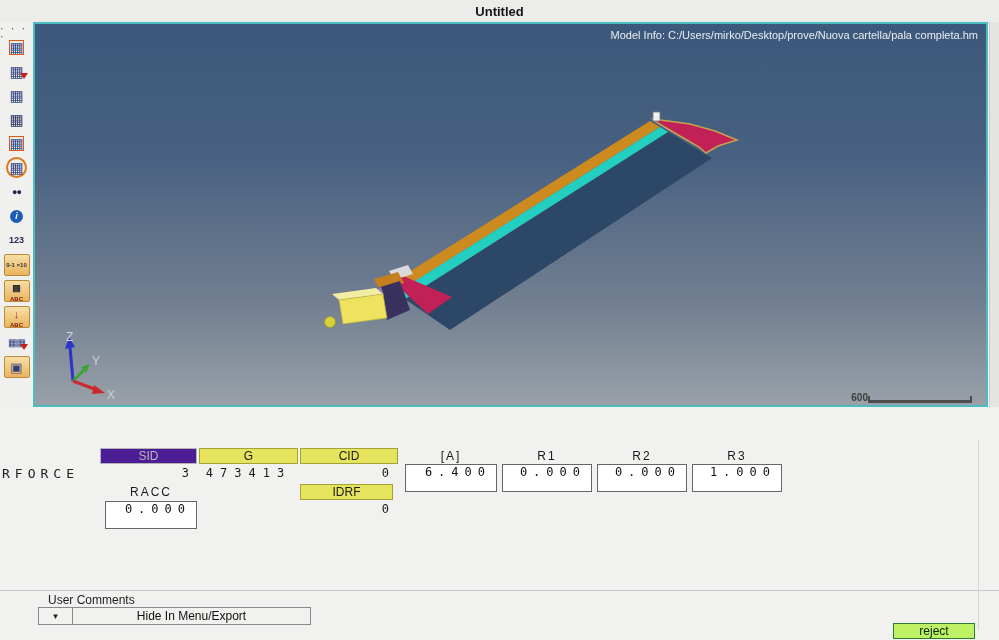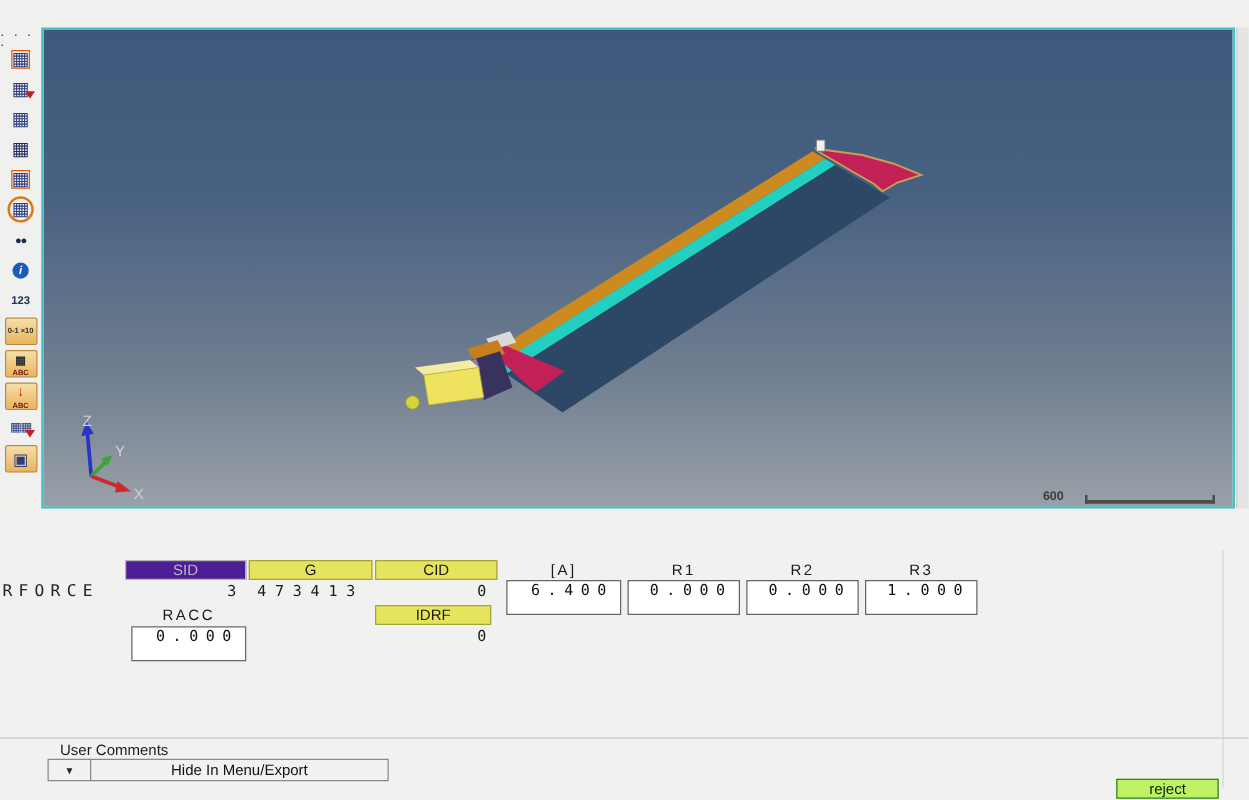--- a/index.html
+++ b/index.html
@@ -34,21 +34,21 @@
   .tb-item.arrow .g { color:#c42020; font-size:11px; }
 
   
   .viewport { position:absolute; left:33px; top:22px; width:955px; height:385px;
               border:2px solid #49bdbf;
               background:linear-gradient(180deg,#3c587a 0%, #486181 35%, #707e90 72%, #99a0a8 100%); }
   .scene { position:absolute; left:0; top:0; width:951px; height:381px; }
   .model-info { position:absolute; top:5px; right:8px; font-size:11px; color:#e8edf4; }
   .triad { position:absolute; left:10px; bottom:4px; width:80px; height:72px; }
   .triad text { fill:#cfd3d8; font-size:12px; font-family:"Liberation Sans",sans-serif; }
-  .scalebar { position:absolute; right:14px; bottom:2px; display:flex; align-items:flex-end; gap:17px; }
+  .scalebar { position:absolute; right:14px; bottom:2px; display:flex; align-items:flex-end; gap:0; }
   .scale-label { font-size:10px; font-weight:bold; color:#3c3c3c; line-height:10px; }
   .scale-bracket { width:104px; height:7px; border-left:2px solid #4c4c4c;
                    border-right:2px solid #4c4c4c; border-bottom:3px solid #4c4c4c; }
   .right-strip { position:absolute; left:989px; top:22px; width:10px; height:385px;
                  background:#e4e4e2; border-left:1px solid #cfcfcf; }
 
   
   .card-panel { position:absolute; left:0; top:407px; width:999px; height:233px; background:#f1f1ef; }
   .panel-header { position:absolute; left:0; top:0; width:999px; height:31px; background:#fdfdfd;
                   border-top:1px solid #d8d8d6; border-bottom:1px solid #ececea;
@@ -82,20 +82,23 @@
                border:1px solid #2e7d32; font-size:12px; color:#0c240c;
                display:flex; align-items:center; justify-content:center;margin-top:32px; }
   .reject-btn { top:184px; }
   .default-btn { top:201px;font-style:italic; }
 </style>
 </head>
 <body>
 
 <div class="screen">
 
+  <div class="titlebar">
+    <span>Untitled</span>
+  </div>
 
   <div class="toolbar">
     <div class="tb-handle">· · · ·</div>
     <div class="tb-item framed">
         <span class="g">▦</span>
       </div>
     <div class="tb-item redmark">
         <span class="g">▦</span>
       </div>
     <div class="tb-item">
@@ -160,20 +163,21 @@
       <polygon points="342,264 365,257 375,286 352,296" fill="#39325e"></polygon>
 
       <polygon points="335,267 346,263 349,271 338,275" fill="#8d80b0"></polygon>
 
       <polygon points="297,270 341,264 348,270 304,276" fill="#f3eda4"></polygon>
       <polygon points="304,276 348,270 352,294 308,300" stroke="#b7a93c" stroke-width="0.6" fill="#efe25f"></polygon>
 
       <circle cx="295" cy="298" r="5.5" stroke="#9a9426" stroke-width="0.8" fill="#d6d23e"></circle>
     </svg>
 
+    <div class="model-info">Model Info: C:/Users/mirko/Desktop/prove/Nuova cartella/pala completa.hm</div>
 
     <svg class="triad" viewBox="0 0 80 72">
       <line x1="28" y1="52" x2="25" y2="18" stroke-width="3" stroke="#2a35c8"></line>
       <polygon points="24,8 20,20 30,18" fill="#2a35c8"></polygon>
       <line x1="28" y1="52" x2="40" y2="40" stroke-width="3" stroke="#3aa63a"></line>
       <polygon points="45,35 36,38 41,44" fill="#3aa63a"></polygon>
       <line x1="28" y1="52" x2="52" y2="61" stroke-width="3" stroke="#cc2a2a"></line>
       <polygon points="60,64 49,56 47,65" fill="#cc2a2a"></polygon>
       <text x="21" y="12">Z</text>
       <text x="47" y="36">Y</text>

